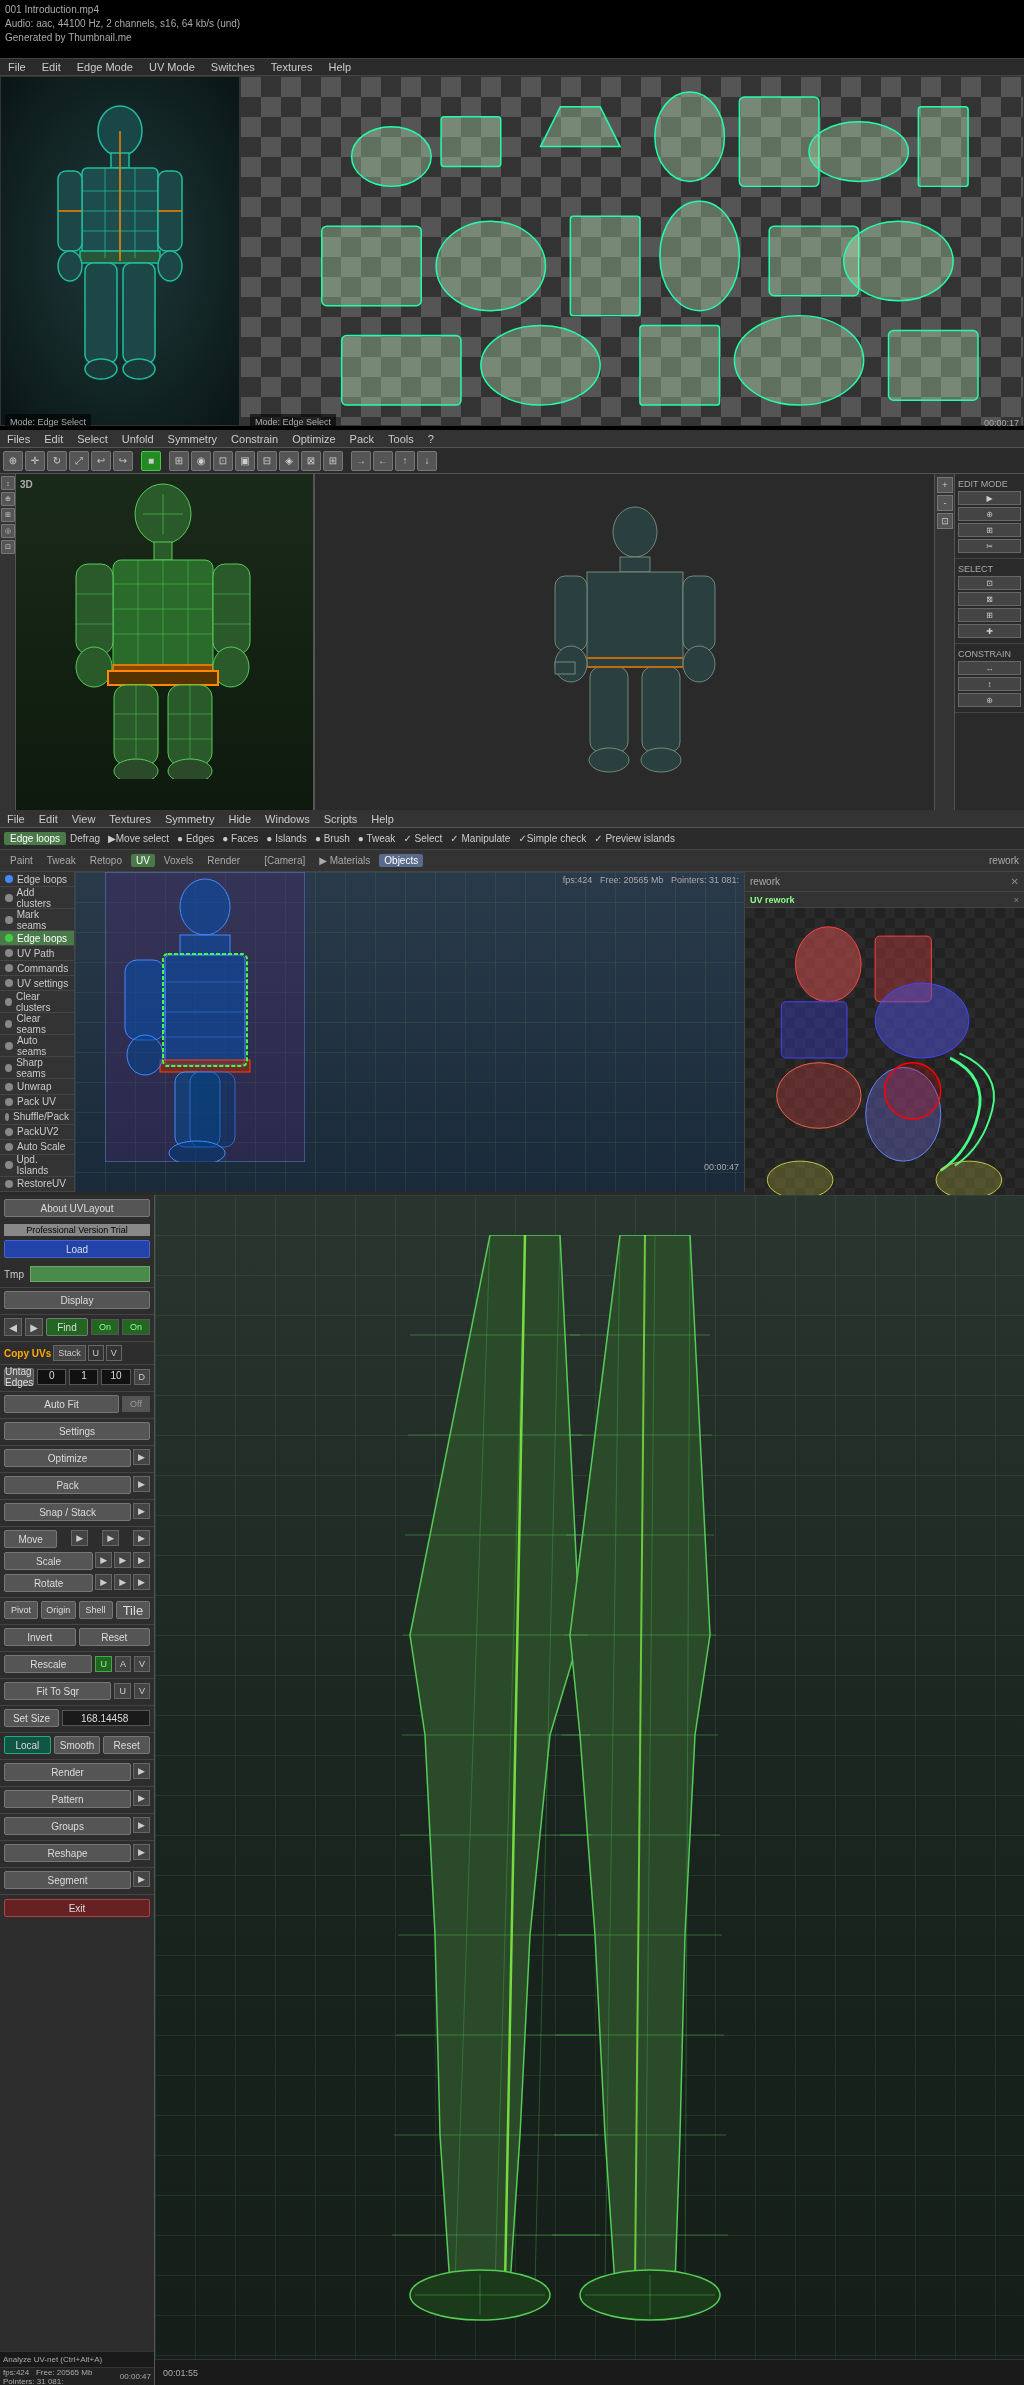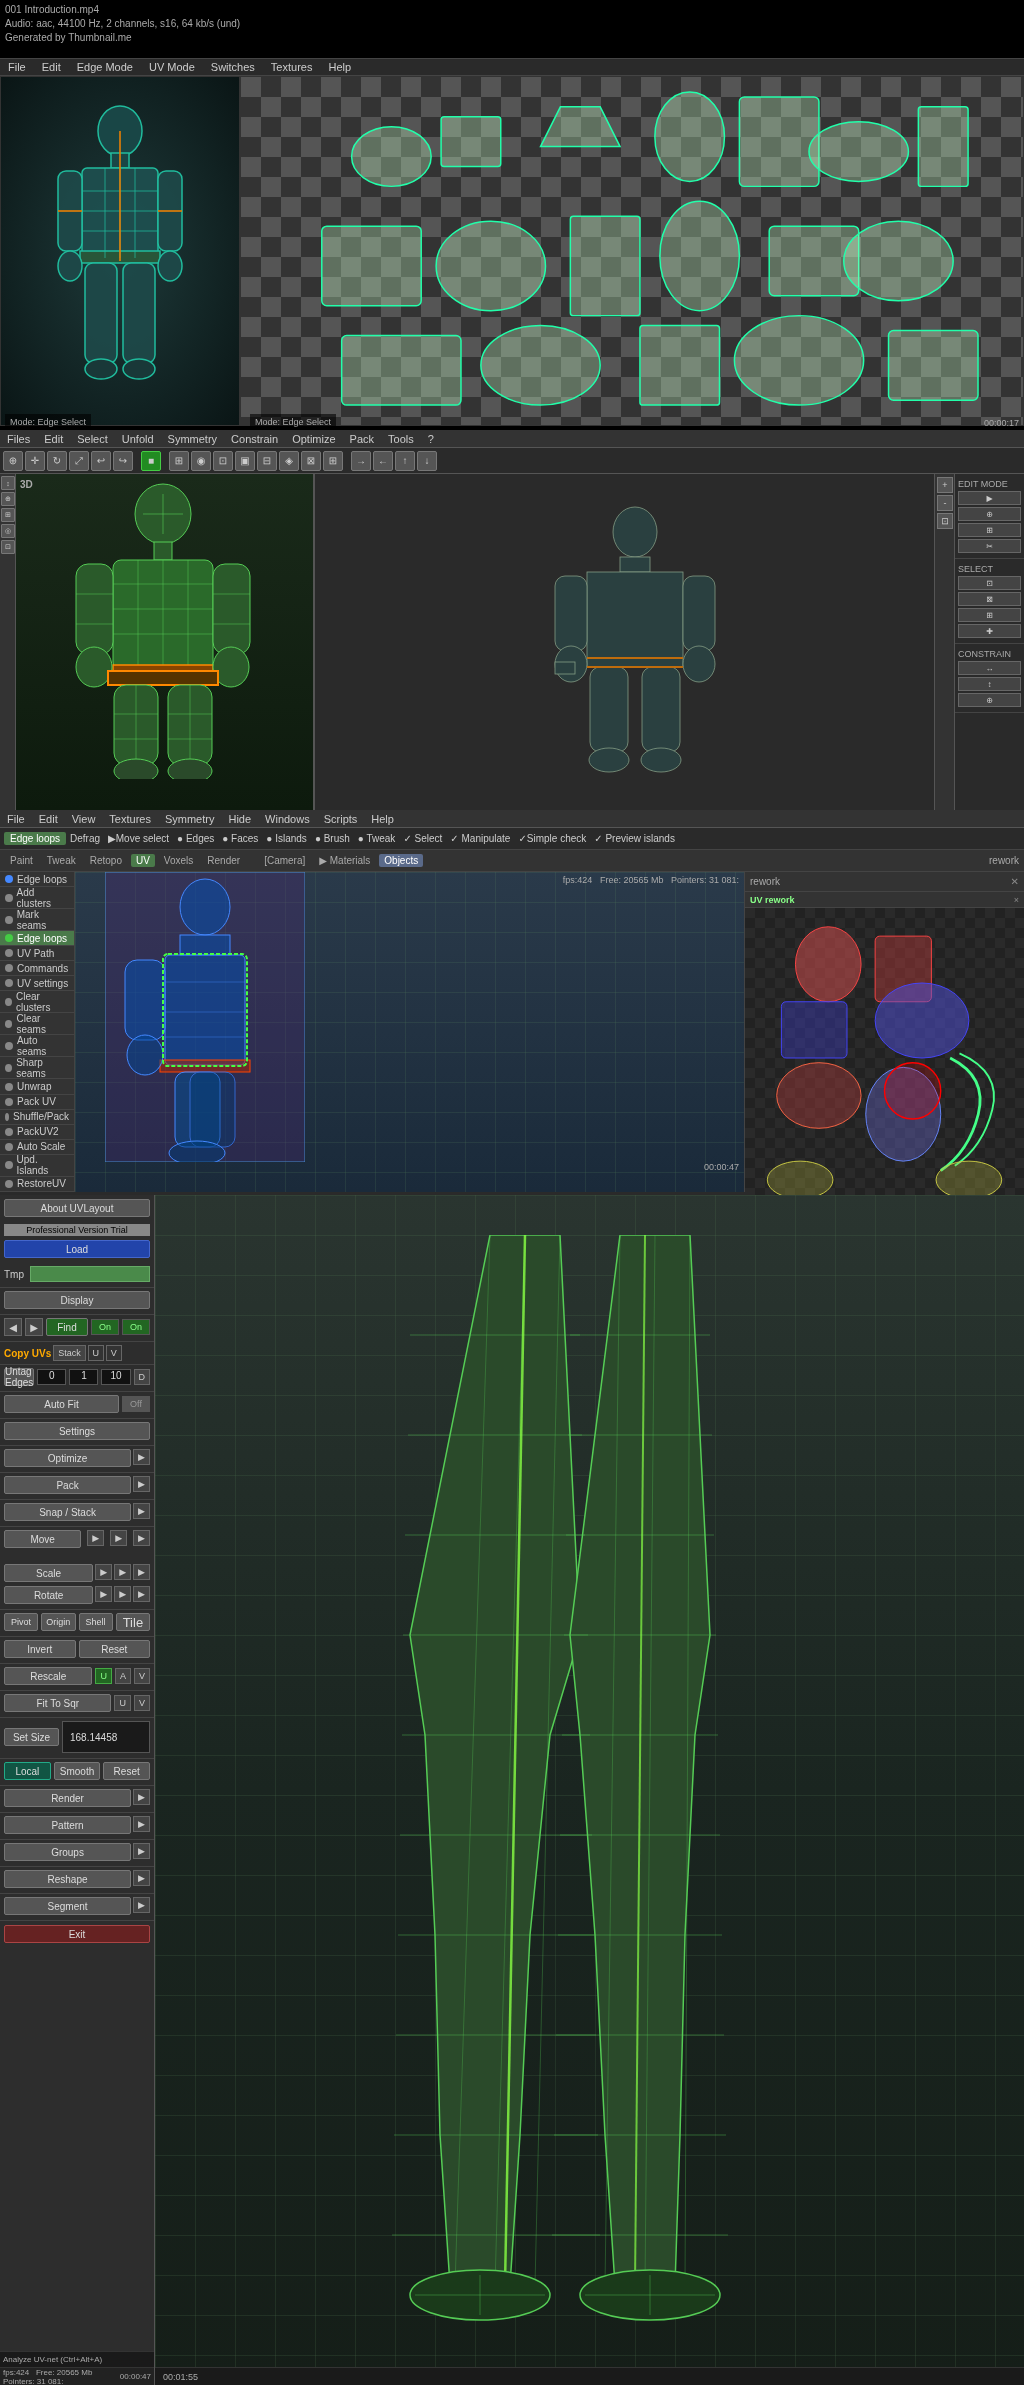--- a/index.html
+++ b/index.html
@@ -350,26 +350,26 @@
       cursor: pointer;
       display: flex;
       align-items: center;
       justify-content: center;
       border-radius: 2px;
     }
     .panel-btn.blue { background: #2244aa; border-color: #4466cc; }
     .panel-btn.teal { background: #115544; border-color: #22aa88; }
     .panel-input {
       width: 100%;
-      height: 32px;
+      height: 16px;
       background: #1a1a1a;
       border: 1px solid #555;
       color: #ddd;
       font-size: 10px;
-      padding: 0 7px;
+      padding: 0 18px;
     }
     .panel-row {
       display: flex;
       align-items: center;
       gap: 3px;
       margin-bottom: 2px;
     }
     .panel-row .panel-btn { margin-bottom: 0; }
     .nav-arrow {
       width: 18px; height: 18px;
@@ -1025,21 +1025,21 @@
     </div>
 
     <div class="panel-section">
       <div style="display:flex; gap:2px;">
         <div class="panel-btn" style="flex:1;">Snap / Stack</div>
         <div class="small-btn">▶</div>
       </div>
     </div>
 
     <div class="panel-section">
-      <div style="display:flex; gap:6px; margin-bottom:14px;">
+      <div style="display:flex; gap:14px; margin-bottom:2px;">
         <div class="panel-btn" style="flex:1;">Move</div>
         <div class="small-btn">▶</div>
         <div class="small-btn">▶</div>
         <div class="small-btn">▶</div>
       </div>
       <div style="display:flex; gap:2px; margin-bottom:2px;">
         <div class="panel-btn" style="flex:1;">Scale</div>
         <div class="small-btn">▶</div>
         <div class="small-btn">▶</div>
         <div class="small-btn">▶</div>
@@ -1195,19 +1195,19 @@
           <ellipse cx="240" cy="1060" rx="70" ry="25" fill="#1a3a1a" stroke="#55cc55" stroke-width="1.5"></ellipse>
           <ellipse cx="410" cy="1060" rx="70" ry="25" fill="#1a3a1a" stroke="#55cc55" stroke-width="1.5"></ellipse>
 
           <line x1="175" y1="1060" x2="305" y2="1060" stroke="#55cc55" opacity="0.4"></line>
           <line x1="345" y1="1060" x2="475" y2="1060" stroke="#55cc55" opacity="0.4"></line>
           <line x1="240" y1="1040" x2="240" y2="1080" stroke="#55cc55" opacity="0.4"></line>
           <line x1="410" y1="1040" x2="410" y2="1080" stroke="#55cc55" opacity="0.4"></line>
         </g>
       </svg>
 
-      <div style="position:absolute; bottom:0; left:0; right:0; height:18px; background:#1a1a1a; border-top:1px solid #333; display:flex; align-items:center; padding:0 8px;">
+      <div style="position:absolute; bottom:0; left:0; right:0; height:26px; background:#1a1a1a; border-top:1px solid #333; display:flex; align-items:center; padding:0 8px;">
         <span style="color:#aaa; font-size:9px;">00:01:55</span>
       </div>
     </div>
   </div>
 
 </div>
 
 </body></html>

